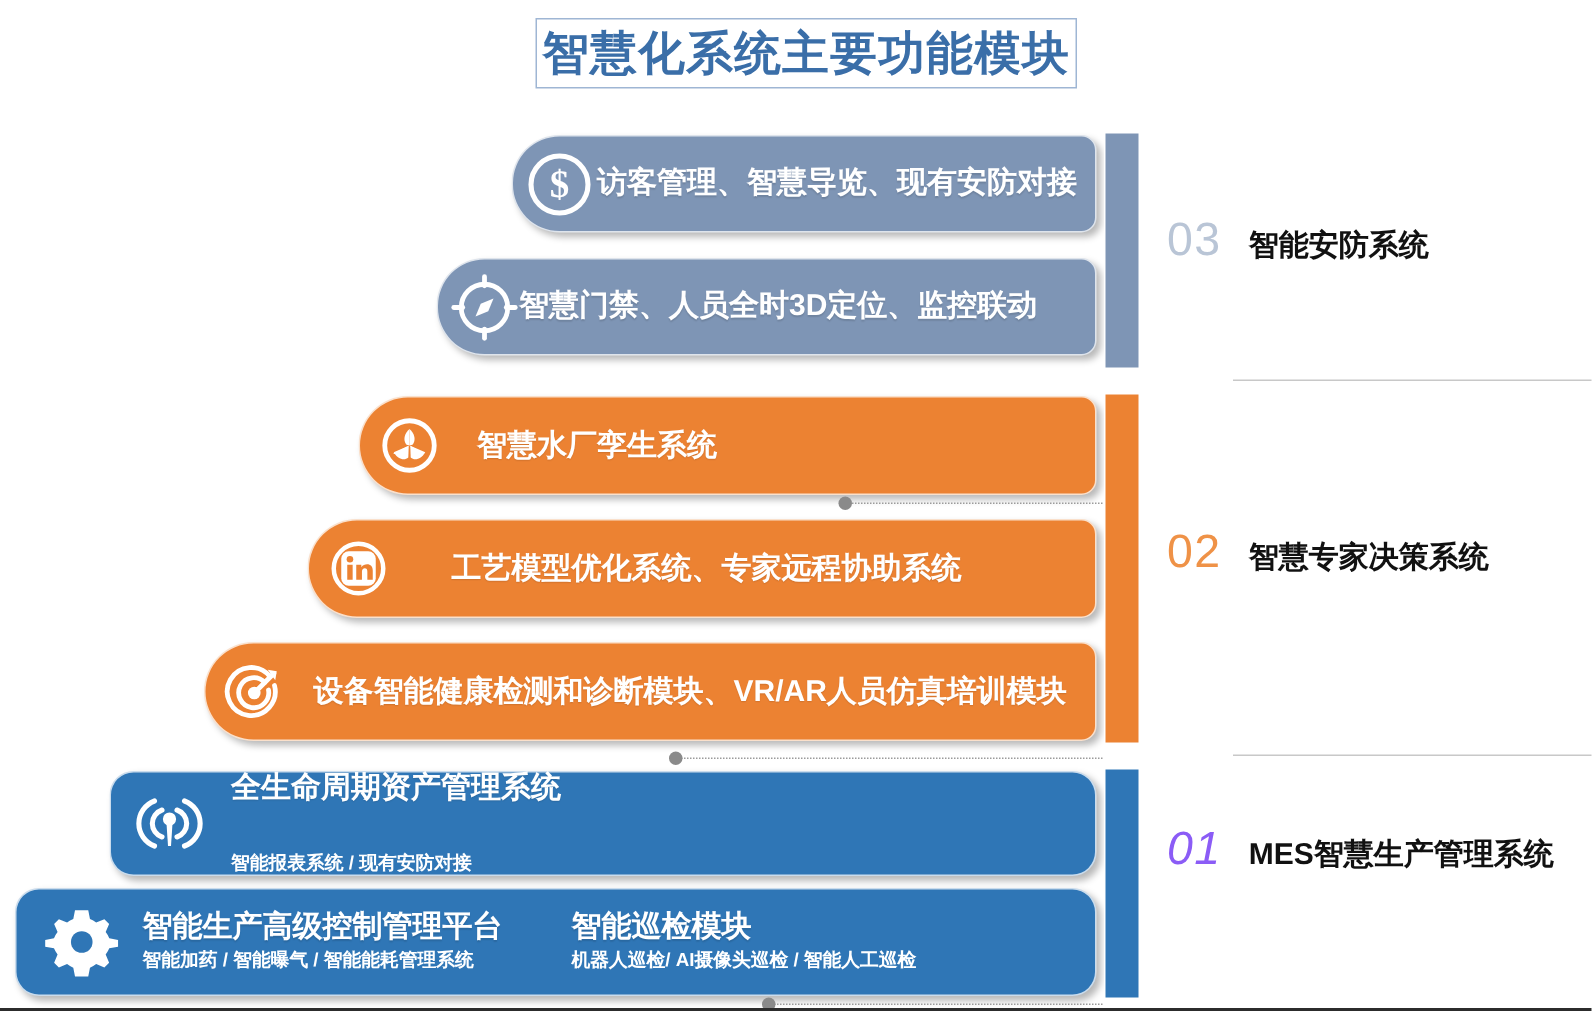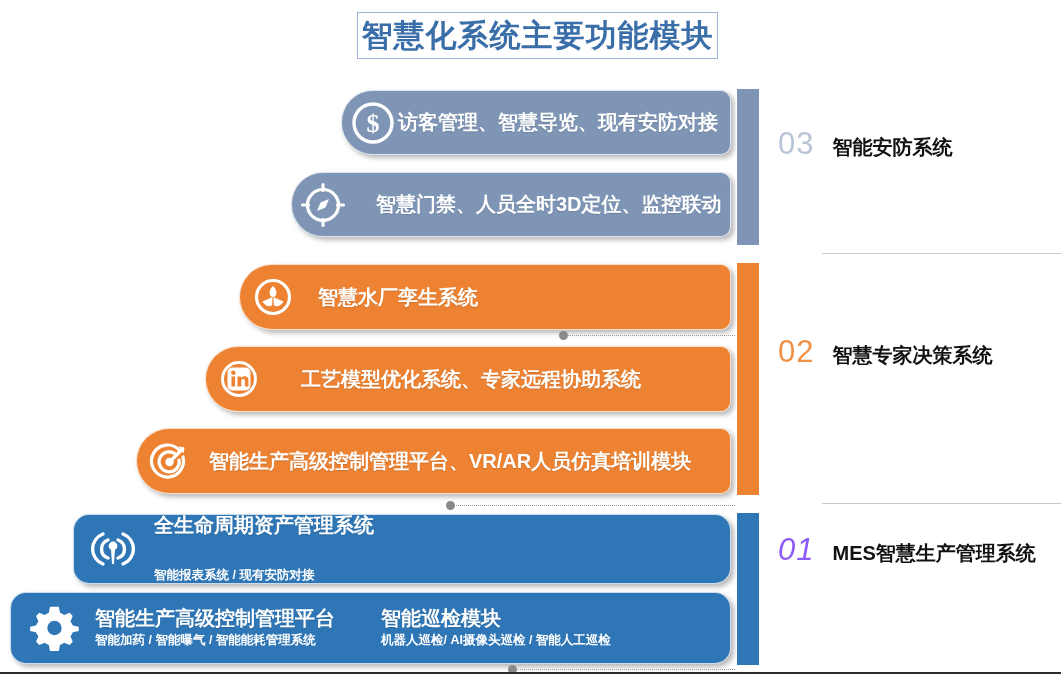--- a/index.html
+++ b/index.html
@@ -97,21 +97,21 @@
 
   #bar-visitor .ico,
   #bar-access  .ico { margin-left: 8px; }
   #bar-twin .ico,
   #bar-model .ico,
   #bar-device .ico { margin-left: 10px; }
   #bar-asset .ico  { margin-left: 14px; }
   #bar-control .ico{ margin-left: 18px; }
 
   #bar-visitor .txtwrap { margin-left: 2px; text-align: center; }
-  #bar-access  .txtwrap { margin-left: 30px; }
+  #bar-access  .txtwrap { margin-left: 0; }
   #bar-twin    .txtwrap { margin-left: 22px; }
   #bar-model   .txtwrap { margin-left: 39px; }
   #bar-device  .txtwrap { margin-left: 16px; }
   #bar-asset   .txtwrap { margin-left: 16px; gap: 28px; }
   #bar-control .txtwrap { margin-left: 14px; }
 
   #bar-control .group2 { margin-left: 46px; }
 
   
   .spine {
@@ -132,20 +132,21 @@
   }
   #legend-03 { left: 778px; top: 128px; }
   #legend-02 { left: 778px; top: 336px; }
   #legend-01 { left: 778px; top: 534px; }
 
   .legend .num {
     font-size: 31px;
     font-weight: 400;
     line-height: 1;
     letter-spacing: 1px;
+    margin-top: 16px;
   }
   #legend-03 .num { color: #b9c5d6; }
   #legend-02 .num { color: #ef9247; }
   #legend-01 .num { color: #8b5cf6; font-style: italic; }
 
   .legend .lbl {
     margin-left: 18px;
     font-size: 20px;
     font-weight: bold;
     color: #111111;
@@ -264,21 +265,21 @@
     <span class="ico">
       <svg width="46" height="46" viewBox="0 0 46 46">
         <path d="M33 13 A16 16 0 1 0 36 19" fill="none" stroke="#ffffff" stroke-width="3.2" stroke-linecap="round"></path>
         <path d="M29.5 17 A10 10 0 1 0 32 22" fill="none" stroke="#ffffff" stroke-width="3.2" stroke-linecap="round"></path>
         <circle cx="22.5" cy="24" r="4.2" fill="#ffffff"></circle>
         <line x1="22.5" y1="24" x2="35.5" y2="11" stroke="#ffffff" stroke-width="3.2" stroke-linecap="round"></line>
         <polygon points="31.5,8.5 37.5,9.5 36.5,15.5" fill="#ffffff"></polygon>
       </svg>
     </span>
     <span class="txtwrap">
-      <span class="maintxt">智能生产高级控制管理平台、VR/AR人员仿真培训模块</span>
+      <span class="maintxt">设备智能健康检测和诊断模块、VR/AR人员仿真培训模块</span>
     </span>
   </div>
 
   <div class="bar blue" id="bar-asset">
     <span class="ico">
       <svg width="50" height="50" viewBox="0 0 50 50">
         <path d="M15 10 A16 16 0 0 0 15 40" fill="none" stroke="#ffffff" stroke-width="3.4" stroke-linecap="round"></path>
         <path d="M35 10 A16 16 0 0 1 35 40" fill="none" stroke="#ffffff" stroke-width="3.4" stroke-linecap="round"></path>
         <path d="M20 16 A9.5 9.5 0 0 0 20 34" fill="none" stroke="#ffffff" stroke-width="3.4" stroke-linecap="round"></path>
         <path d="M30 16 A9.5 9.5 0 0 1 30 34" fill="none" stroke="#ffffff" stroke-width="3.4" stroke-linecap="round"></path>

